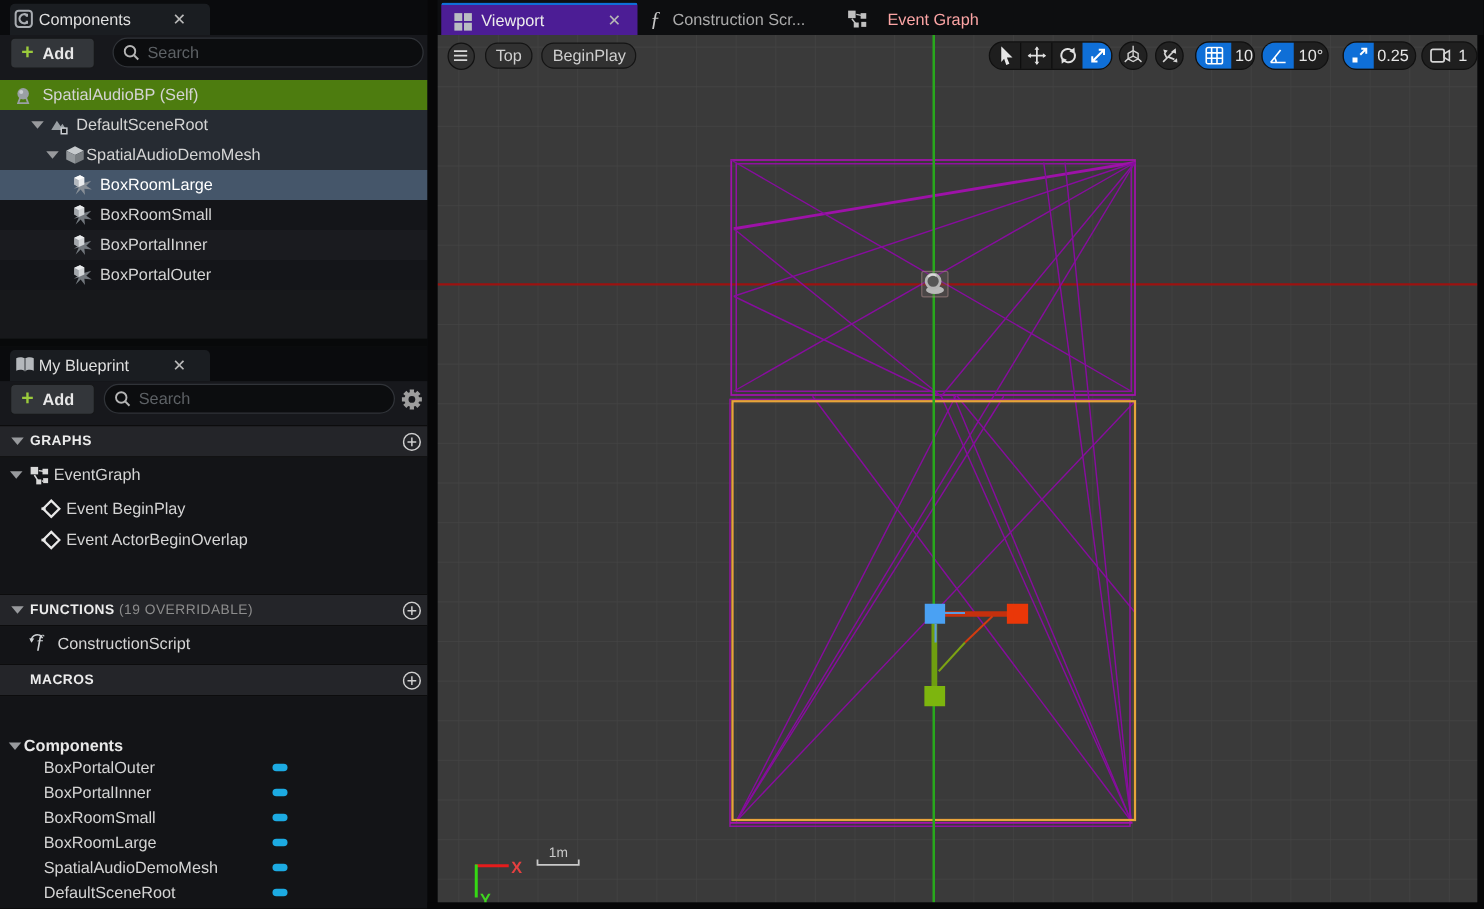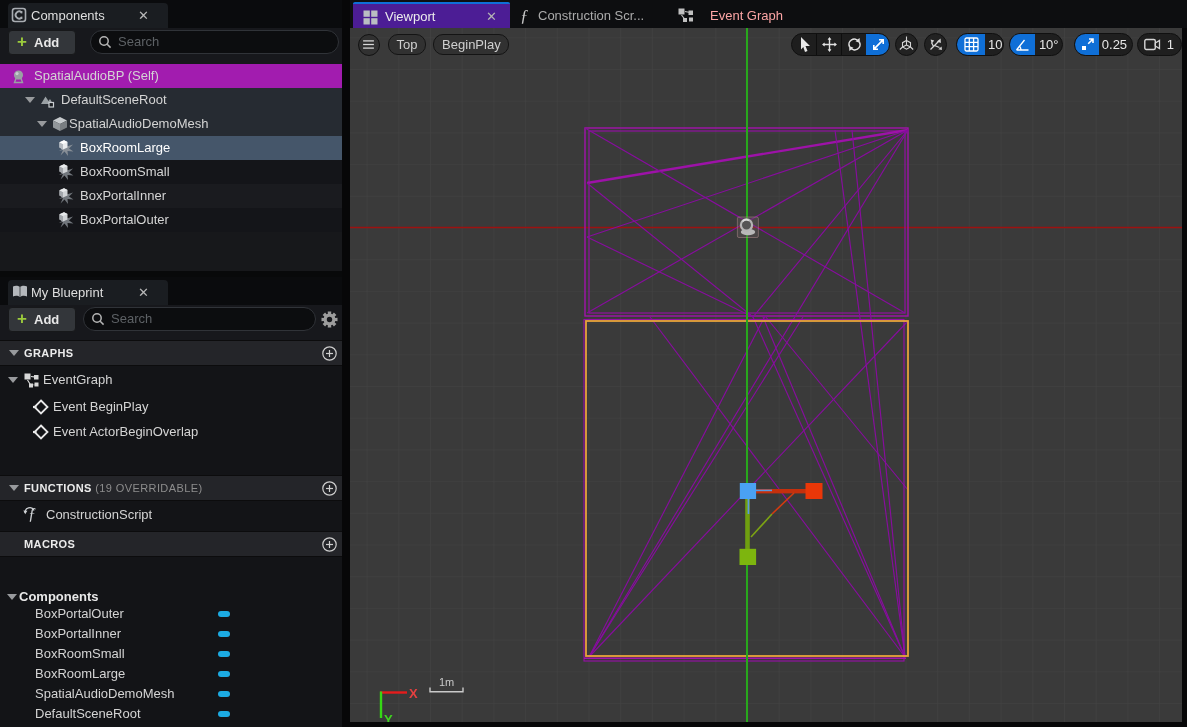--- a/index.html
+++ b/index.html
@@ -57,21 +57,21 @@
   </div>
   <div class="search" style="left:90px;top:30px;width:247px;height:22px;">
     <svg class="abs" style="left:7px;top:4px;" width="14" height="14" viewBox="0 0 14 14">
       <circle cx="6" cy="6" r="4.2" fill="none" stroke="#b5b5b5" stroke-width="1.5"></circle>
       <line x1="9.2" y1="9.2" x2="12.6" y2="12.6" stroke="#b5b5b5" stroke-width="1.5"></line>
     </svg>
     <span class="abs" style="left:27px;top:3px;">Search</span>
   </div>
 
   <div class="abs" style="left:0;top:64px;width:342px;height:207px;background:#17181b;"></div>
-  <div class="row" style="top:64px;height:24px;background:#a21caf;">
+  <div class="row" style="top:64px;height:24px;background:#4d7c0f;">
     <svg class="abs" style="left:11px;top:5px;" width="15" height="15" viewBox="0 0 15 15">
       <circle cx="7.5" cy="6" r="4.6" fill="#9aa0a4"></circle>
       <circle cx="6" cy="4.6" r="1.6" fill="#c9cdd1"></circle>
       <path d="M3.5 13.5 L5 9.5 L10 9.5 L11.5 13.5 Z" fill="none" stroke="#9aa0a4" stroke-width="1.4"></path>
     </svg>
     <span class="abs" style="left:34px;">SpatialAudioBP (Self)</span>
   </div>
   <div class="row" style="top:88px;height:24px;background:#262b32;">
     <span class="tri abs" style="left:25px;top:9px;"></span>
     <svg class="abs" style="left:40px;top:5px;" width="15" height="15" viewBox="0 0 15 15">

